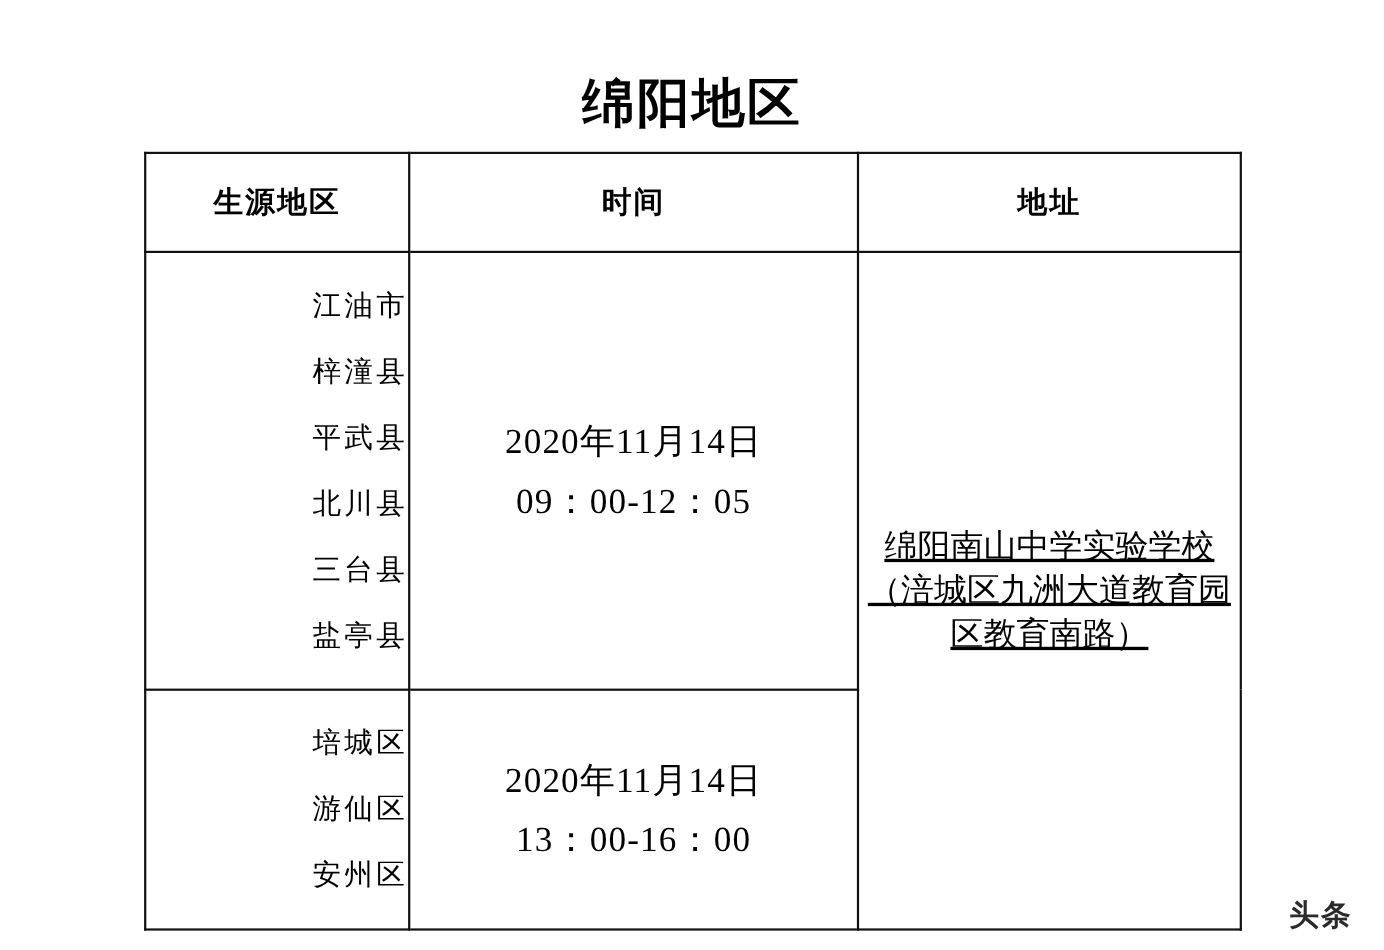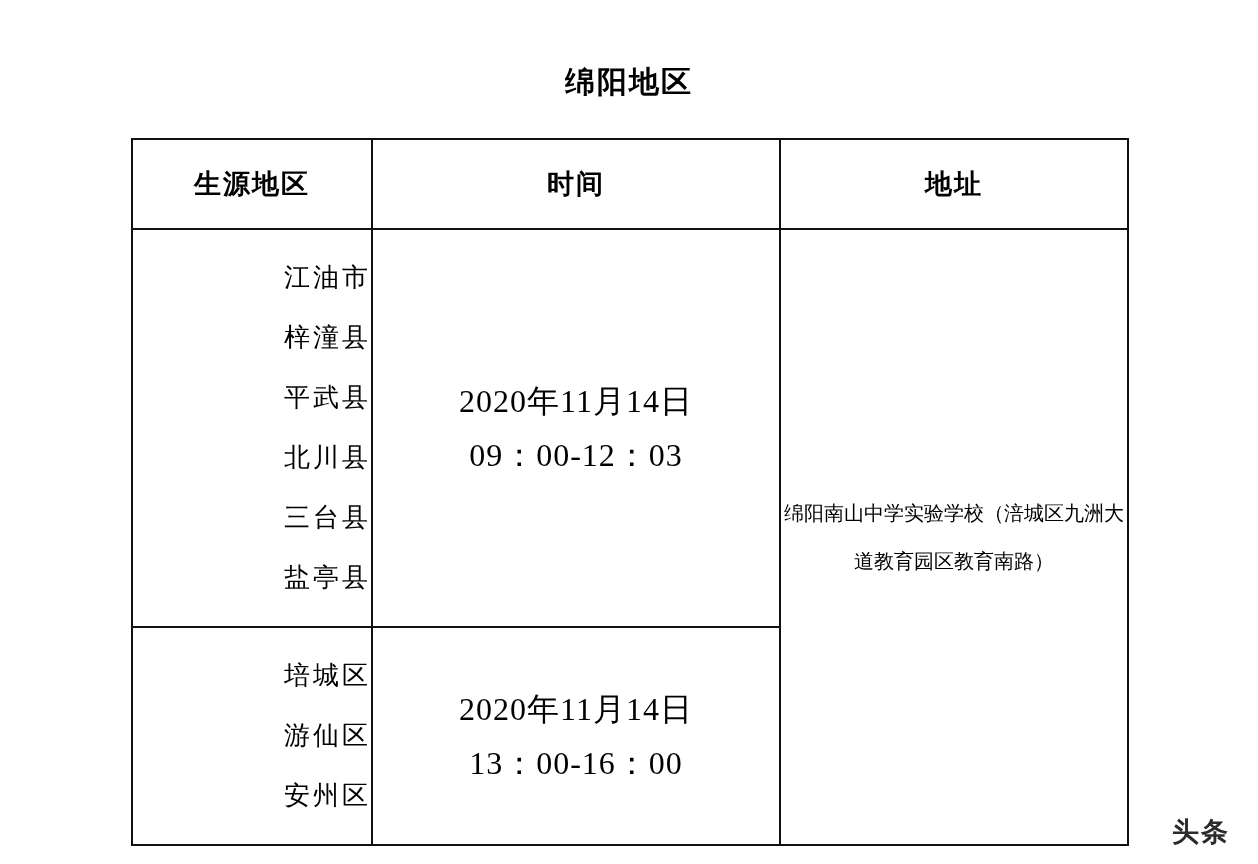--- a/index.html
+++ b/index.html
@@ -15,21 +15,21 @@
     overflow: hidden;
   }
   .page {
     position: relative;
     width: 1258px;
     height: 864px;
     box-sizing: border-box;
   }
   .doc-title {
     text-align: center;
-    font-size: 30px;
+    font-size: 48px;
     font-weight: bold;
     letter-spacing: 2px;
     margin: 0;
     padding-top: 62px;
     font-family: "Liberation Sans", "DejaVu Sans", sans-serif;
   }
   .table-wrap {
     position: absolute;
     left: 131px;
     top: 138px;
@@ -72,23 +72,24 @@
   .time-cell {
     font-size: 32px;
     line-height: 54px;
     letter-spacing: 1px;
   }
   .time-line2 {
     white-space: pre;
   }
   .addr-cell {
     text-align: left;
-    font-size: 20px;
-    line-height: 48px;
+    font-size: 30px;
+    line-height: 40px;
     padding: 0 4px 0 6px;
+    text-decoration: underline;
   }
   .addr-cell .addr-text {
     display: block;
   }
   .watermark {
     position: absolute;
     right: 28px;
     bottom: 14px;
     font-size: 27px;
     color: #2b2b2b;
@@ -131,21 +132,21 @@
               <li>江油市</li>
               <li>梓潼县</li>
               <li>平武县</li>
               <li>北川县</li>
               <li>三台县</li>
               <li>盐亭县</li>
             </ul>
           </td>
           <td class="time-cell">
             <div>2020年11月14日</div>
-            <div class="time-line2">09：00-12：03</div>
+            <div class="time-line2">09：00-12：05</div>
           </td>
           <td class="addr-cell" rowspan="2">
             <span class="addr-text">绵阳南山中学实验学校（涪城区九洲大道教育园区教育南路）</span>
           </td>
         </tr>
         <tr>
           <td>
             <ul class="region-list">
               <li>培城区</li>
               <li>游仙区</li>

